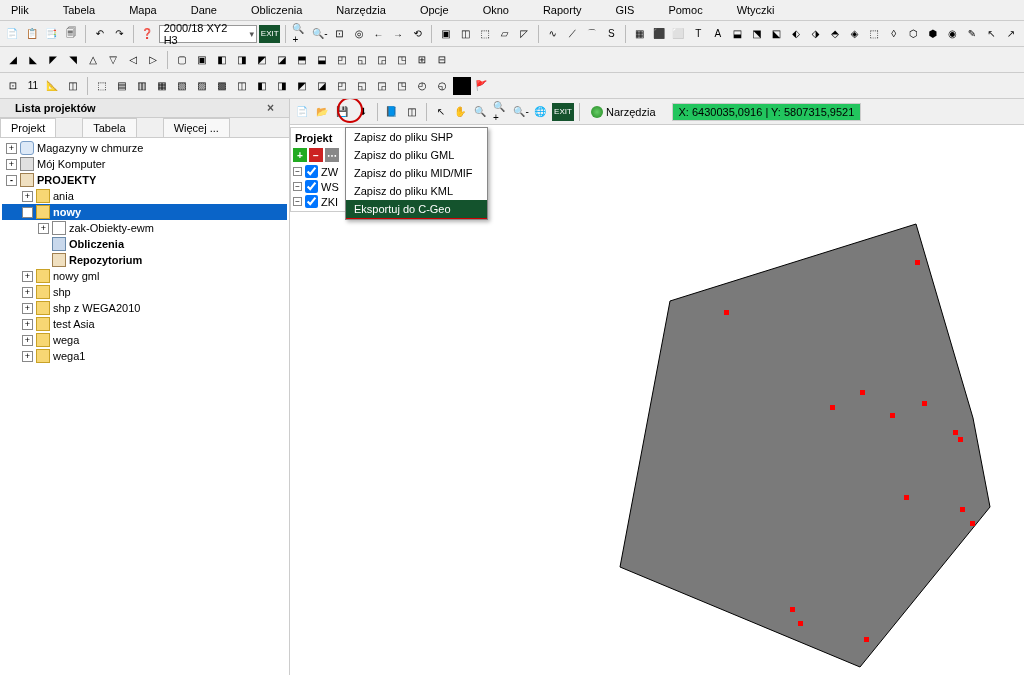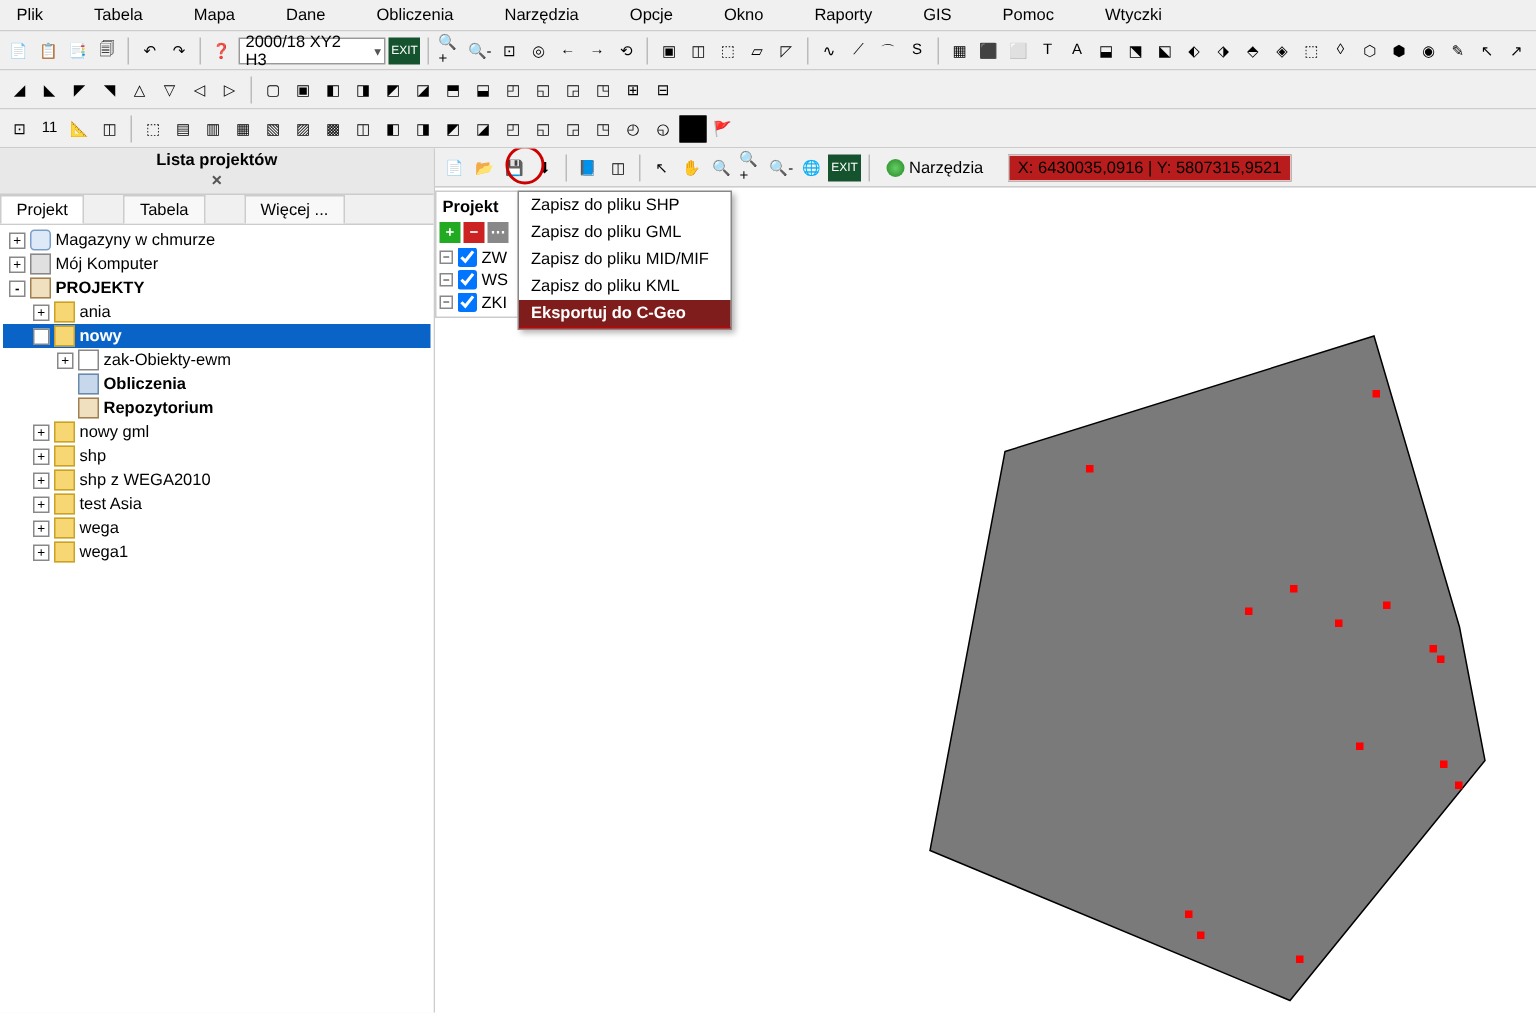--- a/index.html
+++ b/index.html
@@ -7,21 +7,21 @@
 .menubar { display: flex; background: #f0f0f0; border-bottom: 1px solid #ccc; padding: 2px 4px; gap: 20px; }
 .menubar span { padding: 2px 7px; cursor: default; }
 .toolbar { display: flex; align-items: center; background: #f0f0f0; border-bottom: 1px solid #ccc; padding: 2px 4px; gap: 2px; min-height: 26px; }
 .tbicon { width: 18px; height: 18px; display: inline-flex; align-items: center; justify-content: center; border: 1px solid transparent; cursor: pointer; font-size: 10px; }
 .tbsep { width: 1px; height: 18px; background: #bbb; margin: 0 3px; }
 .combo { display: inline-flex; align-items: center; border: 1px solid #999; background: #fff; height: 18px; padding: 0 14px 0 4px; font-size: 11px; position: relative; }
 .combo::after { content: "▾"; position: absolute; right: 2px; font-size: 9px; color: #555; }
 .exitbtn { width: 22px; height: 18px; background: #14532d; color: #fff; display: inline-flex; align-items: center; justify-content: center; font-size: 8px; font-weight: normal; cursor: pointer; }
 .main-layout { display: flex; height: calc(100% - 106px); }
 .sidebar { width: 290px; background: #f8f8f8; border-right: 1px solid #ccc; display: flex; flex-direction: column; }
-.sidebar-header { display: flex; align-items: center; justify-content: space-between; background: #e8e8e8; border-bottom: 1px solid #ccc; padding: 2px 0; font-weight: bold; flex-direction: column; }
+.sidebar-header { display: flex; align-items: center; justify-content: space-between; background: #e8e8e8; border-bottom: 1px solid #ccc; padding: 2px 15px; font-weight: bold; }
 .closebtn { cursor: pointer; font-size: 12px; color: #555; }
 .tabs { display: flex; border-bottom: 1px solid #ccc; background: #f0f0f0; gap: 27px; }
 .tab { padding: 3px 10px; border: 1px solid #ccc; border-bottom: none; background: #f8f8f8; margin-right: -1px; cursor: pointer; }
 .tab.active { background: #fff; }
 .tree { flex: 1; overflow: auto; background: #fff; padding: 2px; }
 .tree-item { display: flex; align-items: center; gap: 3px; padding: 1px 2px; white-space: nowrap; cursor: default; }
 .tree-item.selected { background: #0a64c8; color: #fff; }
 .tree-item.bold { font-weight: bold; }
 .expander { width: 11px; height: 11px; border: 1px solid #888; display: inline-flex; align-items: center; justify-content: center; font-size: 9px; line-height: 1; background: #fff; cursor: pointer; }
 .expander.spacer { border: none; background: transparent; }
@@ -36,24 +36,24 @@
 .map-toolbar { display: flex; align-items: center; background: #f0f0f0; border-bottom: 1px solid #ccc; padding: 2px 4px; gap: 2px; min-height: 26px; position: relative; }
 .circlered { position: absolute; width: 26px; height: 26px; border: 2px solid #cc0000; border-radius: 50%; pointer-events: none; }
 .legend-panel { position: absolute; top: 28px; left: 0; width: 56px; background: #fff; border: 1px solid #ccc; padding: 2px; }
 .legend-title { font-weight: bold; padding: 2px; }
 .legend-btnrow { display: flex; gap: 2px; margin: 2px 0; }
 .legend-btn { width: 14px; height: 14px; display: inline-flex; align-items: center; justify-content: center; font-size: 10px; font-weight: bold; color: #fff; }
 .legend-item { display: flex; align-items: center; gap: 3px; padding: 1px 0; }
 .legend-exp { width: 9px; height: 9px; border: 1px solid #888; display: inline-flex; align-items: center; justify-content: center; font-size: 8px; background: #fff; cursor: pointer; }
 .dropdown { position: absolute; top: 28px; left: 55px; width: 143px; background: #fff; border: 1px solid #888; box-shadow: 2px 2px 4px rgba(0,0,0,0.3); z-index: 100; }
 .dropdown-item { padding: 3px 8px; cursor: pointer; }
-.dropdown-item.selected { background: #7f1d1d; color: #fff; font-weight: bold; }
+.dropdown-item.selected { background: #14532d; color: #fff; }
 .redunder { border-bottom: 1px solid #cc0000; }
 .polygon-svg { position: absolute; top: 28px; left: 0; }
-.coords { margin-left: 8px; background: #b91c1c; border: 1px solid #ccc; padding: 1px 6px; height: 18px; display: inline-flex; align-items: center; }
+.coords { margin-left: 8px; background: #22c55e; border: 1px solid #ccc; padding: 1px 6px; height: 18px; display: inline-flex; align-items: center; }
 .tools-label { display: inline-flex; align-items: center; gap: 3px; padding: 0 6px; }
 .greenball { width: 12px; height: 12px; background: radial-gradient(#6c6,#282); border-radius: 50%; display: inline-block; }
 </style>
 </head>
 <body>
 
 <div class="menubar">
   <span>Plik</span>
   <span>Tabela</span>
   <span>Mapa</span>

